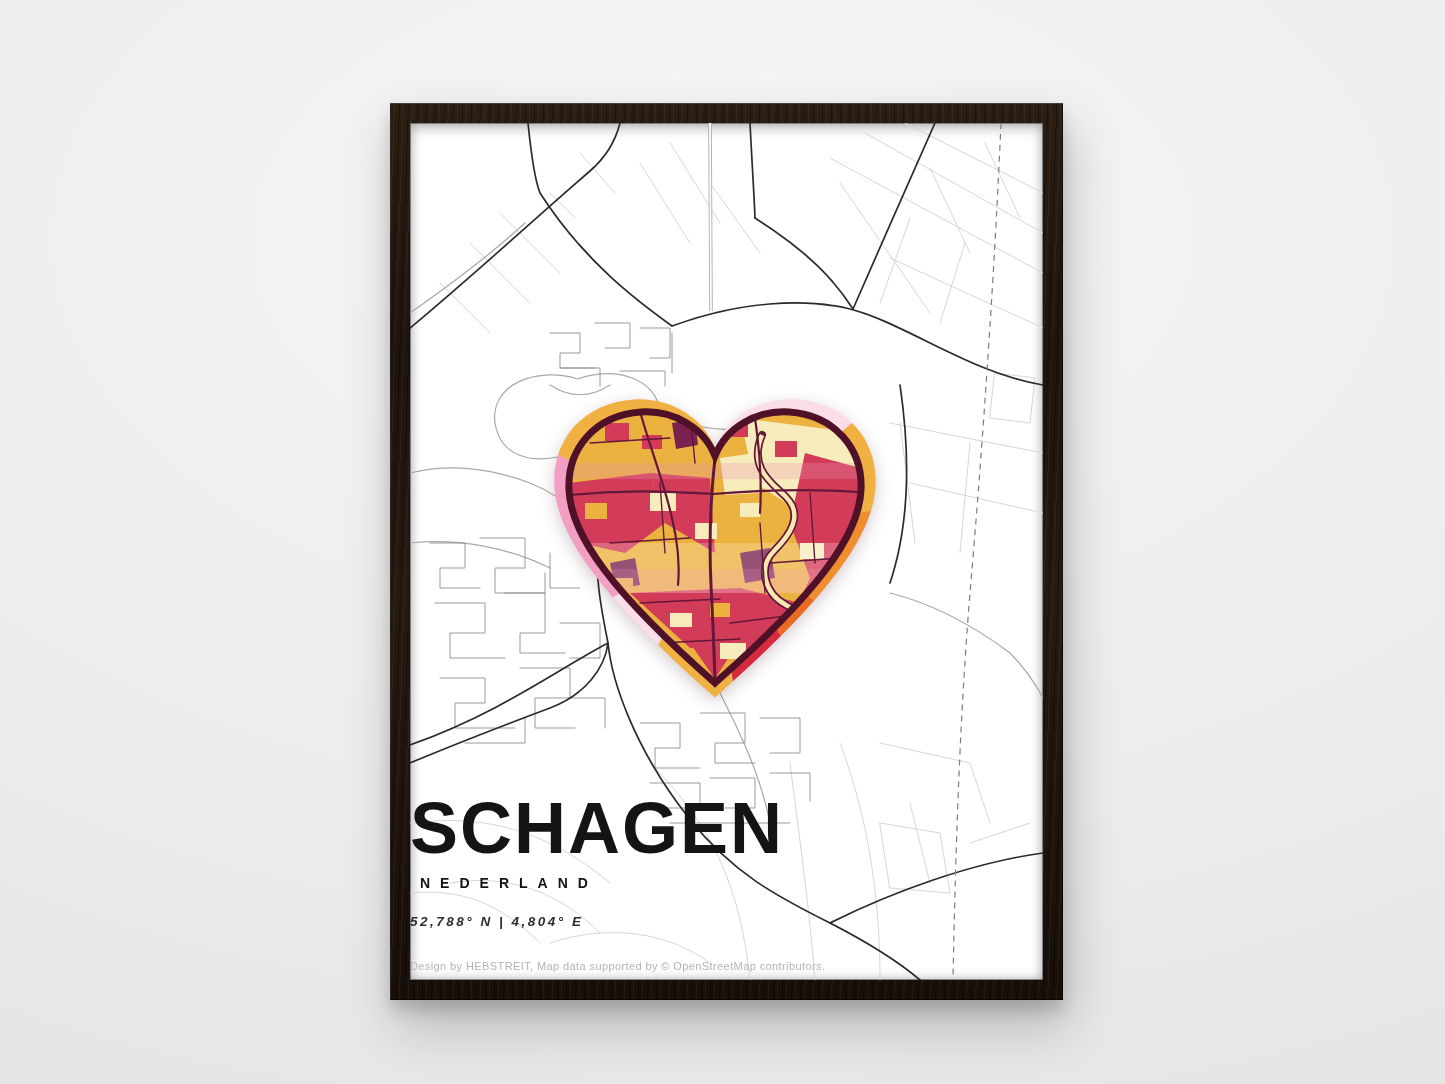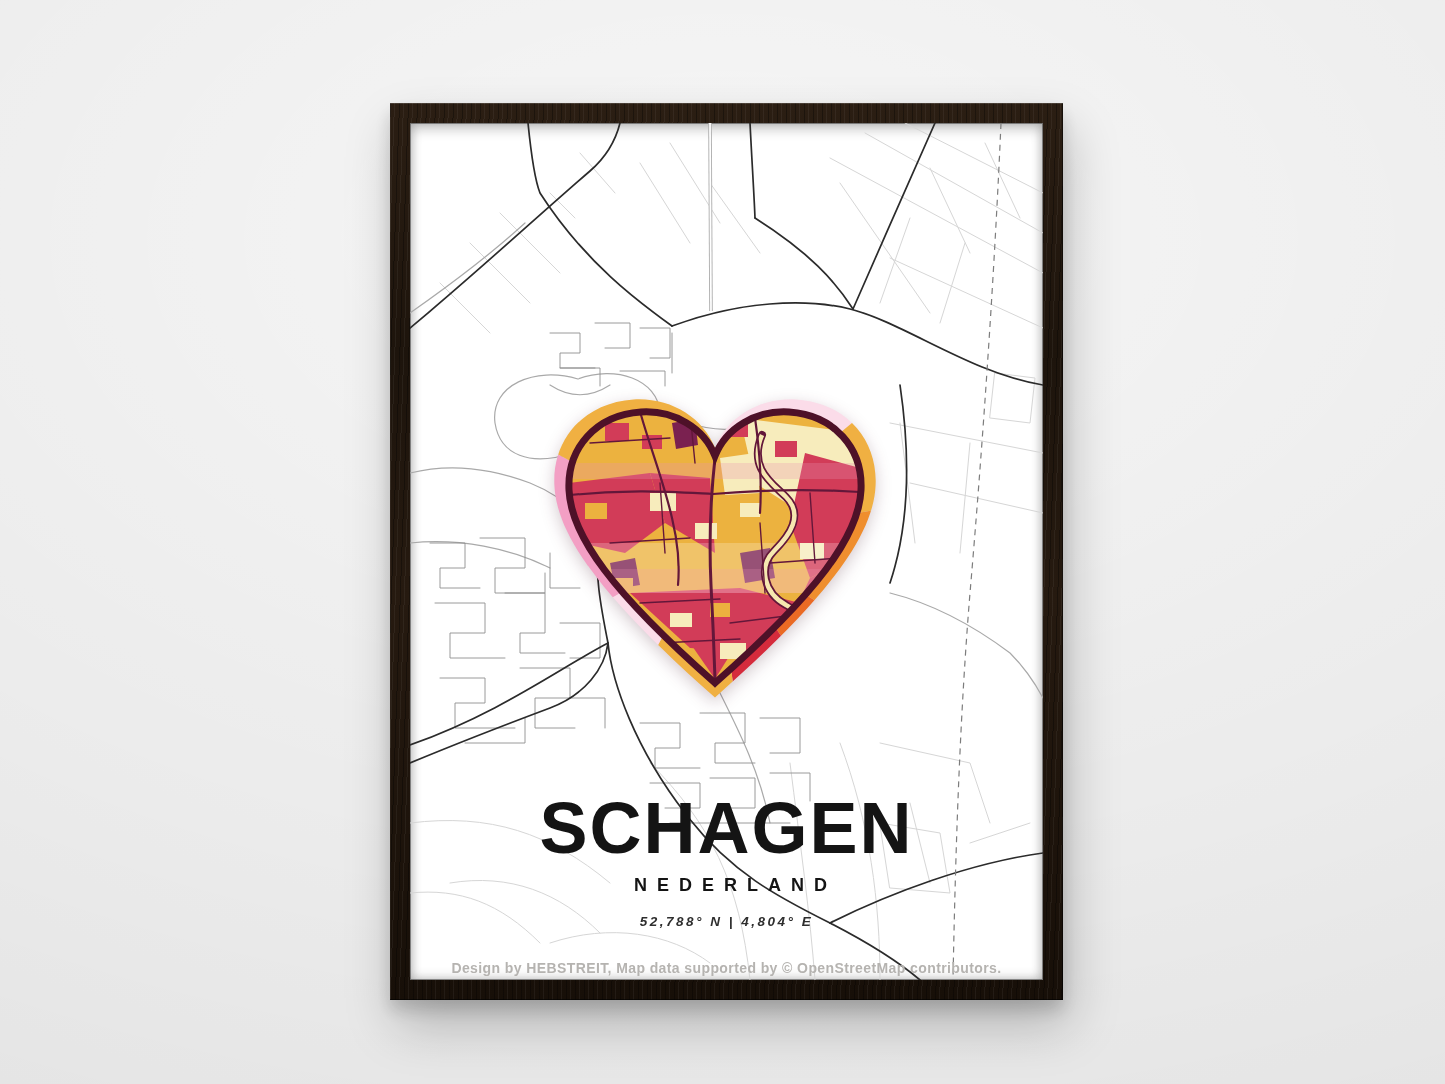--- a/index.html
+++ b/index.html
@@ -27,25 +27,25 @@
   .rail{stroke:#7c7c7c;stroke-width:1.2;fill:none;stroke-dasharray:6 5;}
   .canal{stroke:#b0b0b0;stroke-width:3.6;fill:none;} .canal2{stroke:#ffffff;stroke-width:1.7;fill:none;}
   .heart-g{filter:drop-shadow(0 5px 8px rgba(60,10,30,.22));}
   .halo-pink{fill:var(--halo-pink,#f39fc4);} .halo-pinklight{fill:var(--halo-pink-light,#fbdce9);}
   .halo-gold{fill:var(--halo-gold,#f0b042);} .halo-orange{fill:var(--halo-orange,#ef8e2e);}
   .halo-odeep{fill:var(--halo-orange-deep,#ea6a24);} .halo-red{fill:var(--halo-red,#d52b3c);}
   .h-gold{fill:var(--heart-gold,#ecb23f);} .h-cream{fill:var(--heart-cream,#f7ecbc);}
   .h-crim{fill:var(--heart-crimson,#d23c58);} .h-plum{fill:var(--heart-plum,#7a2150);}
   .h-road{stroke:var(--heart-road,#63173a);fill:none;stroke-linecap:round;stroke-linejoin:round;}
   .h-border{stroke:var(--heart-border,#4e1128);stroke-width:7;fill:none;}
-  .txt{position:absolute;left:0;right:0;text-align:center;color:var(--ink,#111);}
+  .txt{position:absolute;left:0;right:0;color:var(--ink,#111);}
   .title{top:669px;font-weight:700;font-size:72px;line-height:1;letter-spacing:2px;}
-  .subtitle{top:753px;font-weight:700;font-size:18px;line-height:1;letter-spacing:10px;padding-left:18px;}
+  .subtitle{top:753px;font-weight:700;font-size:14px;line-height:1;letter-spacing:10px;padding-left:10px;}
   .coords{top:792px;font-weight:700;font-size:13.5px;line-height:1;letter-spacing:2.5px;color:#2e2e2e;font-style:italic;}
-  .credit{top:838px;font-weight:700;font-size:14px;line-height:1;letter-spacing:.4px;color:#b5b3b0;}
+  .credit{top:838px;font-weight:400;font-size:11px;line-height:1;letter-spacing:.4px;color:#b5b3b0;}
 </style>
 </head>
 <body>
 
 <div class="wall"></div>
 
 <div class="frame">
   <div class="poster">
 
     <svg class="map" viewBox="0 0 633 857" preserveAspectRatio="none">

